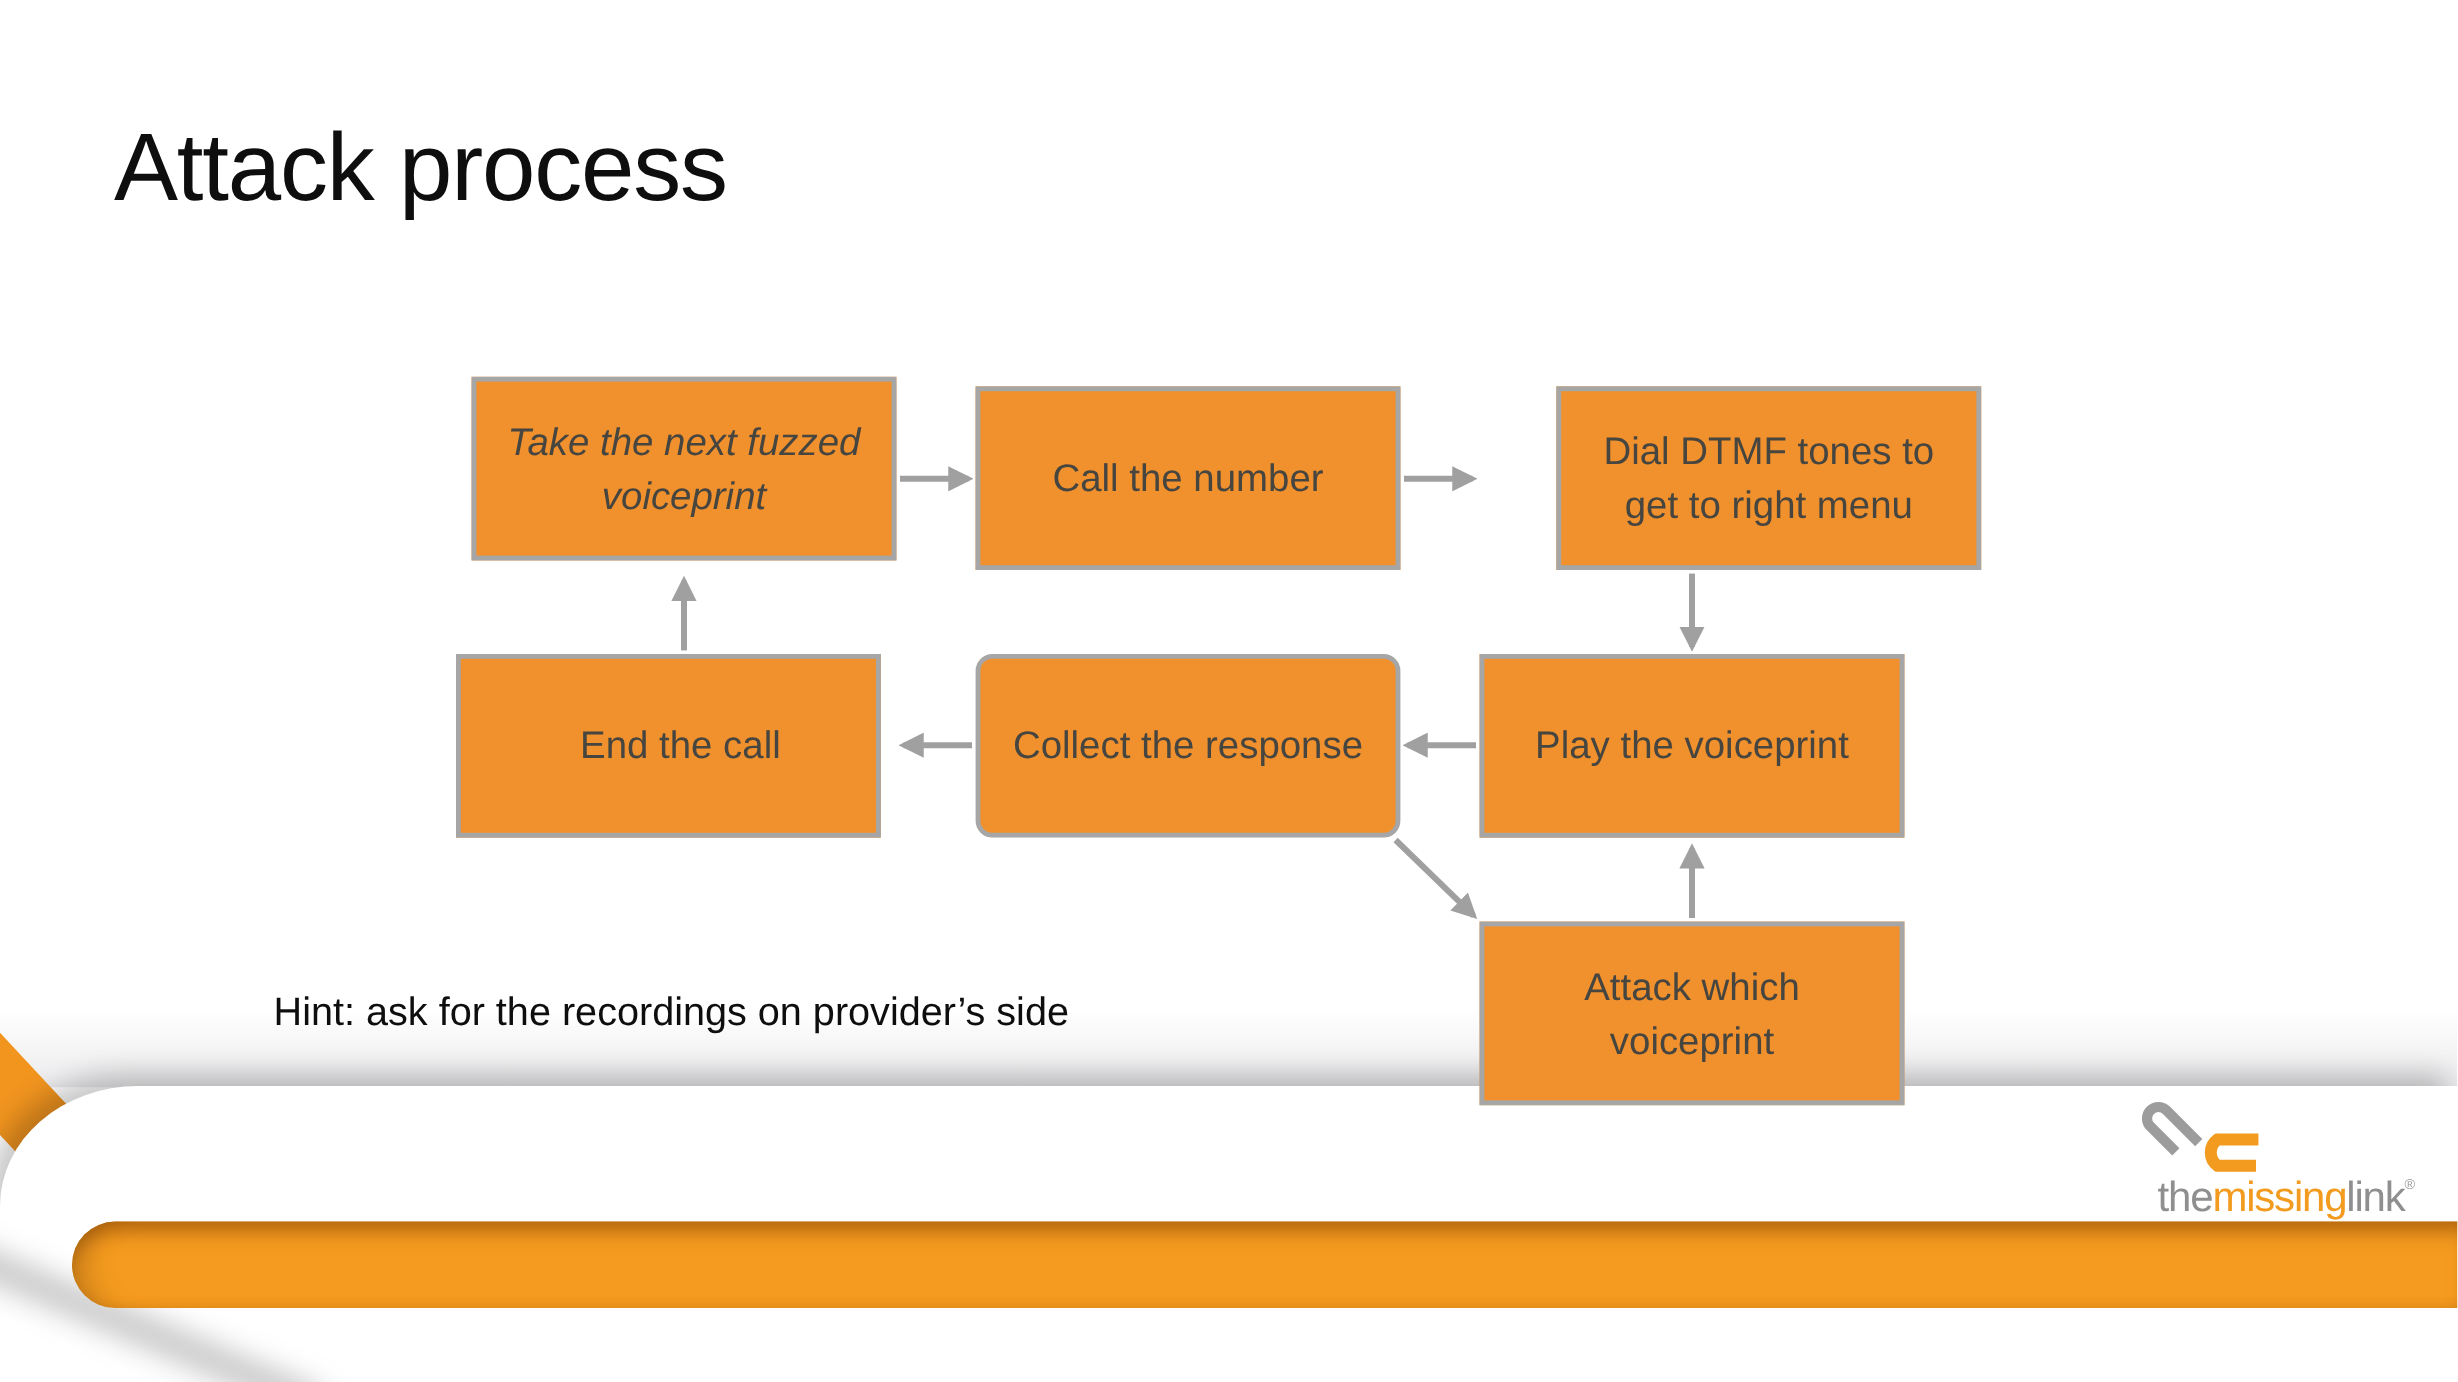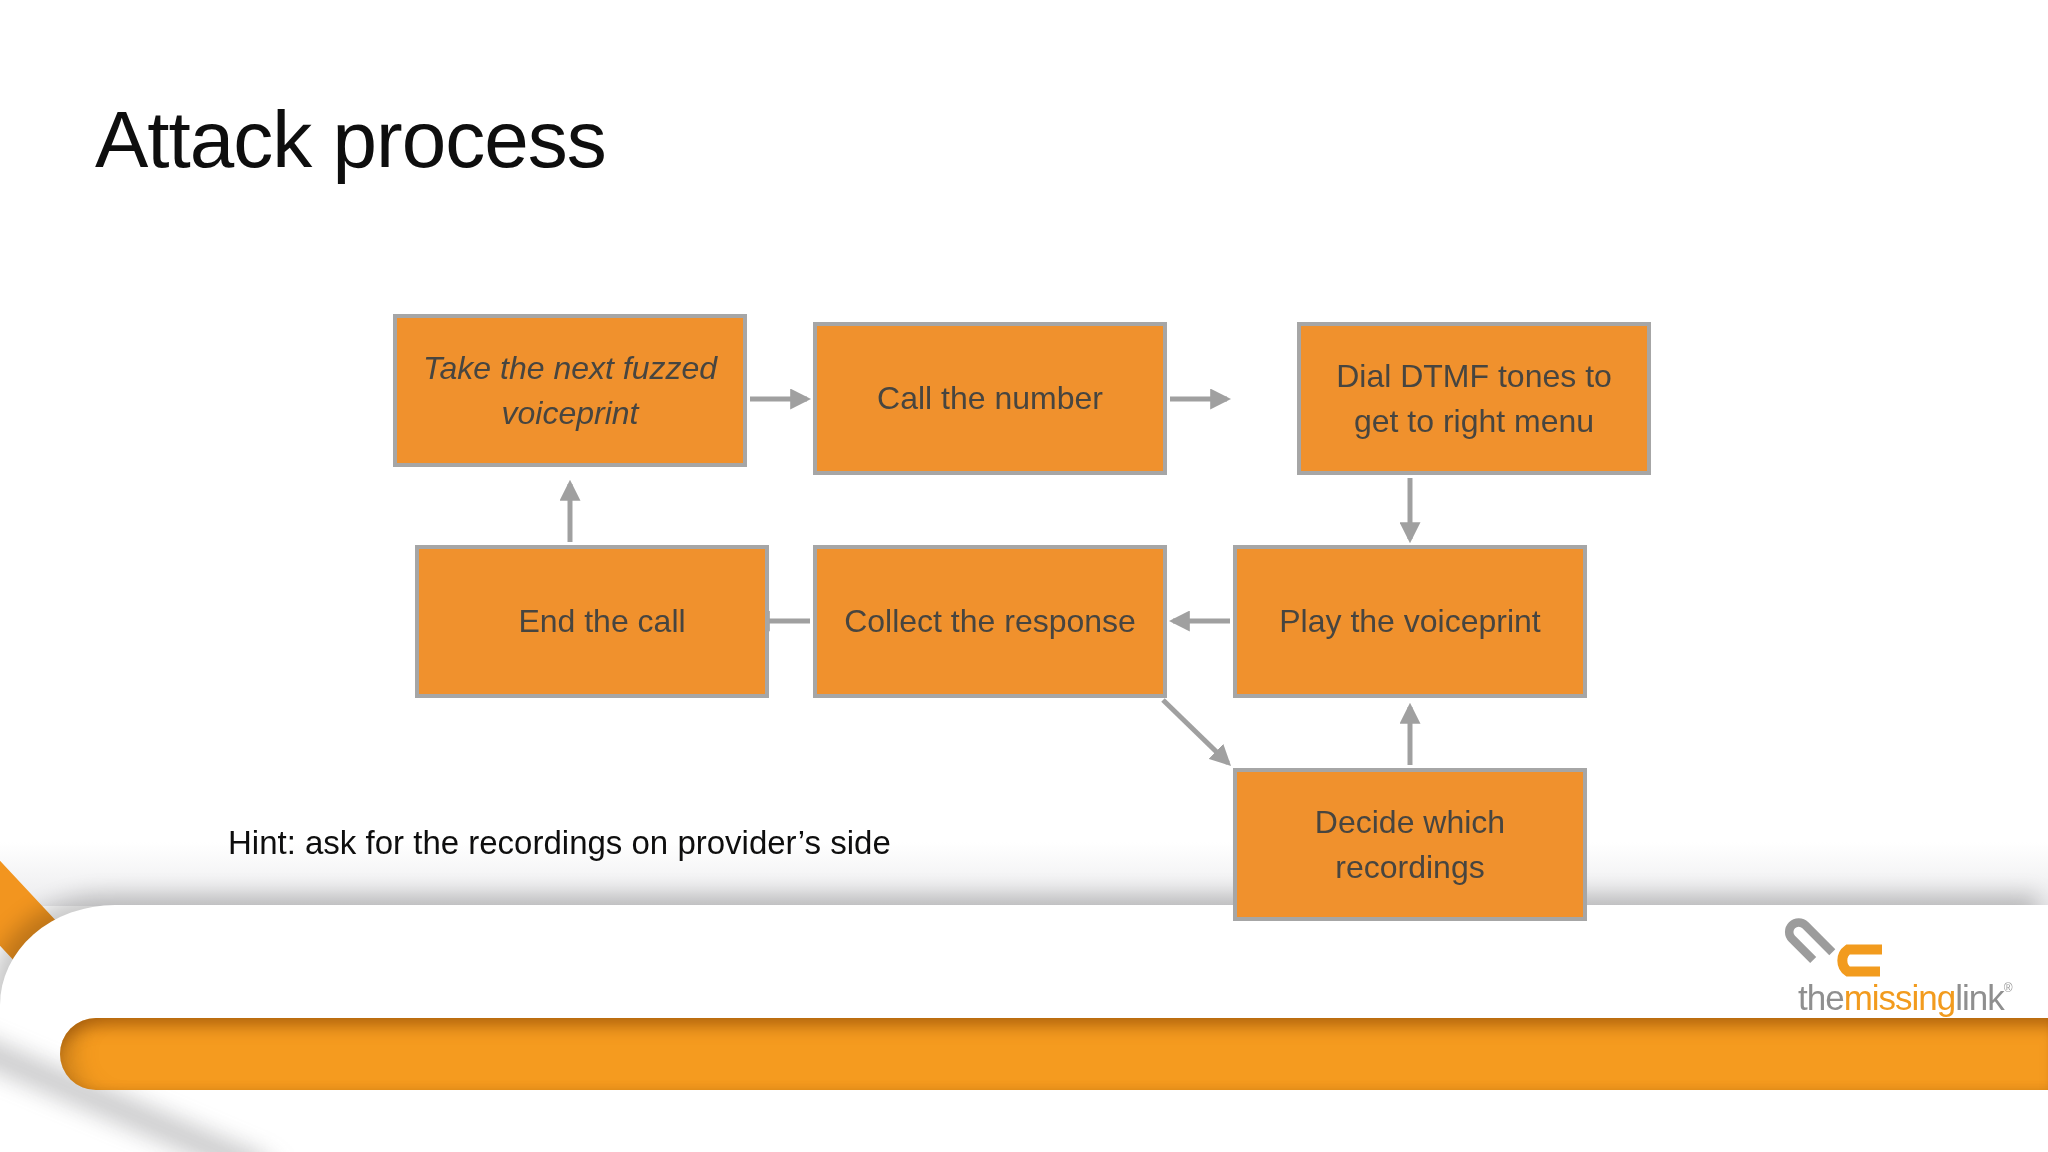--- a/index.html
+++ b/index.html
@@ -63,22 +63,22 @@
   .flow{position:absolute;inset:0;z-index:10;}
   .flow-box{
     position:absolute;width:354px;height:153px;box-sizing:border-box;
     background:#F0912D;border:4px solid #A6A6A6;
     display:flex;align-items:center;justify-content:center;text-align:center;
     font-size:32px;line-height:1.4;color:#474540;padding:0 22px;
   }
   .b1{left:393px;top:314px;font-style:italic;}
   .b2{left:813px;top:322px;}
   .b3{left:1297px;top:322px;}
-  .b4{left:415px;top:545px;padding-left:42px;}
-  .b5{left:813px;top:545px;}
+  .b4{left:380px;top:545px;padding-left:42px;}
+  .b5{left:813px;top:545px;border-radius:14px;}
   .b6{left:1233px;top:545px;text-align:right;}
   .b7{left:1233px;top:768px;}
   .arrows{position:absolute;left:0;top:0;pointer-events:none;}
 </style>
 </head>
 <body>
 
 <div class="slide">
 
   <div class="bg-fade"></div>
@@ -122,21 +122,21 @@
     <div class="flow-box b4">
       <span>End the call</span>
     </div>
     <div class="flow-box b5">
       <span>Collect the response</span>
     </div>
     <div class="flow-box b6">
       <span>Play the voiceprint</span>
     </div>
     <div class="flow-box b7">
-      <span>Decide which recordings</span>
+      <span>Attack which voiceprint</span>
     </div>
   </div>
 
   <div class="logo">
     <svg class="logo-icon" width="110" height="62" viewBox="0 0 110 62">
       <g transform="rotate(-45 22 20)">
         <path d="M 13 42 L 13 12 A 9.5 9.5 0 0 1 32 12 L 32 50" fill="none" stroke="#9C9C9C" stroke-width="8.5"></path>
       </g>
       <path d="M 100 31.5 L 66 31.5 A 13.5 13.5 0 0 0 66 53.5 L 98 53.5" fill="none" stroke="#F29B1E" stroke-width="10"></path>
     </svg>

